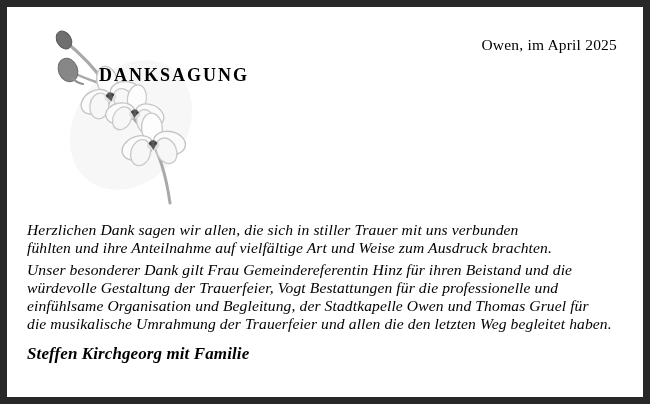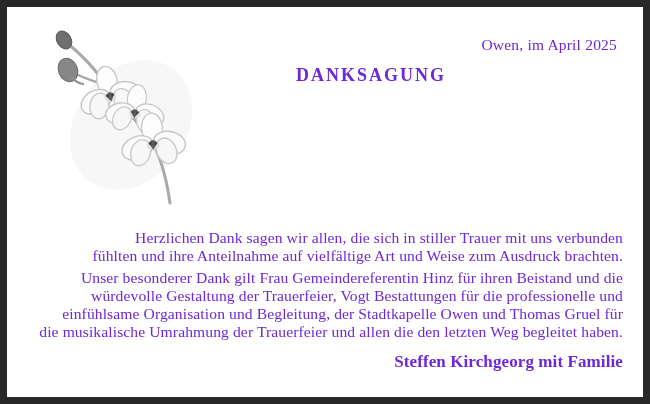--- a/index.html
+++ b/index.html
@@ -9,42 +9,42 @@
   }
   .notice {
     position: relative;
     width: 650px;
     height: 404px;
     box-sizing: border-box;
     border: 7px solid #282828;
     background: #ffffff;
     overflow: hidden;
     font-family: "Liberation Serif", "DejaVu Serif", serif;
-    color: #6d28d9;
+    color: #000000;
   }
   .flower {
     position: absolute;
     left: 24px;
     top: 18px;
     width: 172px;
     height: 196px;
   }
   .dateline {
     position: absolute;
     top: 29px;
     right: 26px;
     font-size: 15.5px;
     letter-spacing: 0.2px;
   }
   .header {
     position: absolute;
     top: 58px;
     left: 92px;
     right: 0;
-    text-align: center;
+    text-align: left;
   }
   .type-label {
     font-size: 18px;
     font-weight: bold;
     letter-spacing: 2px;
     line-height: 20px;
   }
   .deceased-name {
     margin: 9px 0 0 0;
     font-size: 34px;
@@ -59,27 +59,28 @@
   }
   .life-dates {
     margin-top: 9px;
     font-size: 18px;
     font-weight: bold;
     letter-spacing: 0.3px;
   }
   .death-date { margin-left: 40px; }
   .body-text {
     position: absolute;
-    top: 222px;
+    top: 214px;
     left: 20px;
     right: 20px;
-    text-align: right;
+    text-align: left;
     font-size: 15.6px;
     line-height: 18px;
     letter-spacing: 0.1px;
+    font-style: italic;
   }
   .para { white-space: pre-line; margin: 0; }
   .para2 { margin-top: 4px; }
   .signature {
     margin-top: 12px;
     font-size: 17px;
     font-weight: bold;
   }
 </style>
 </head>

